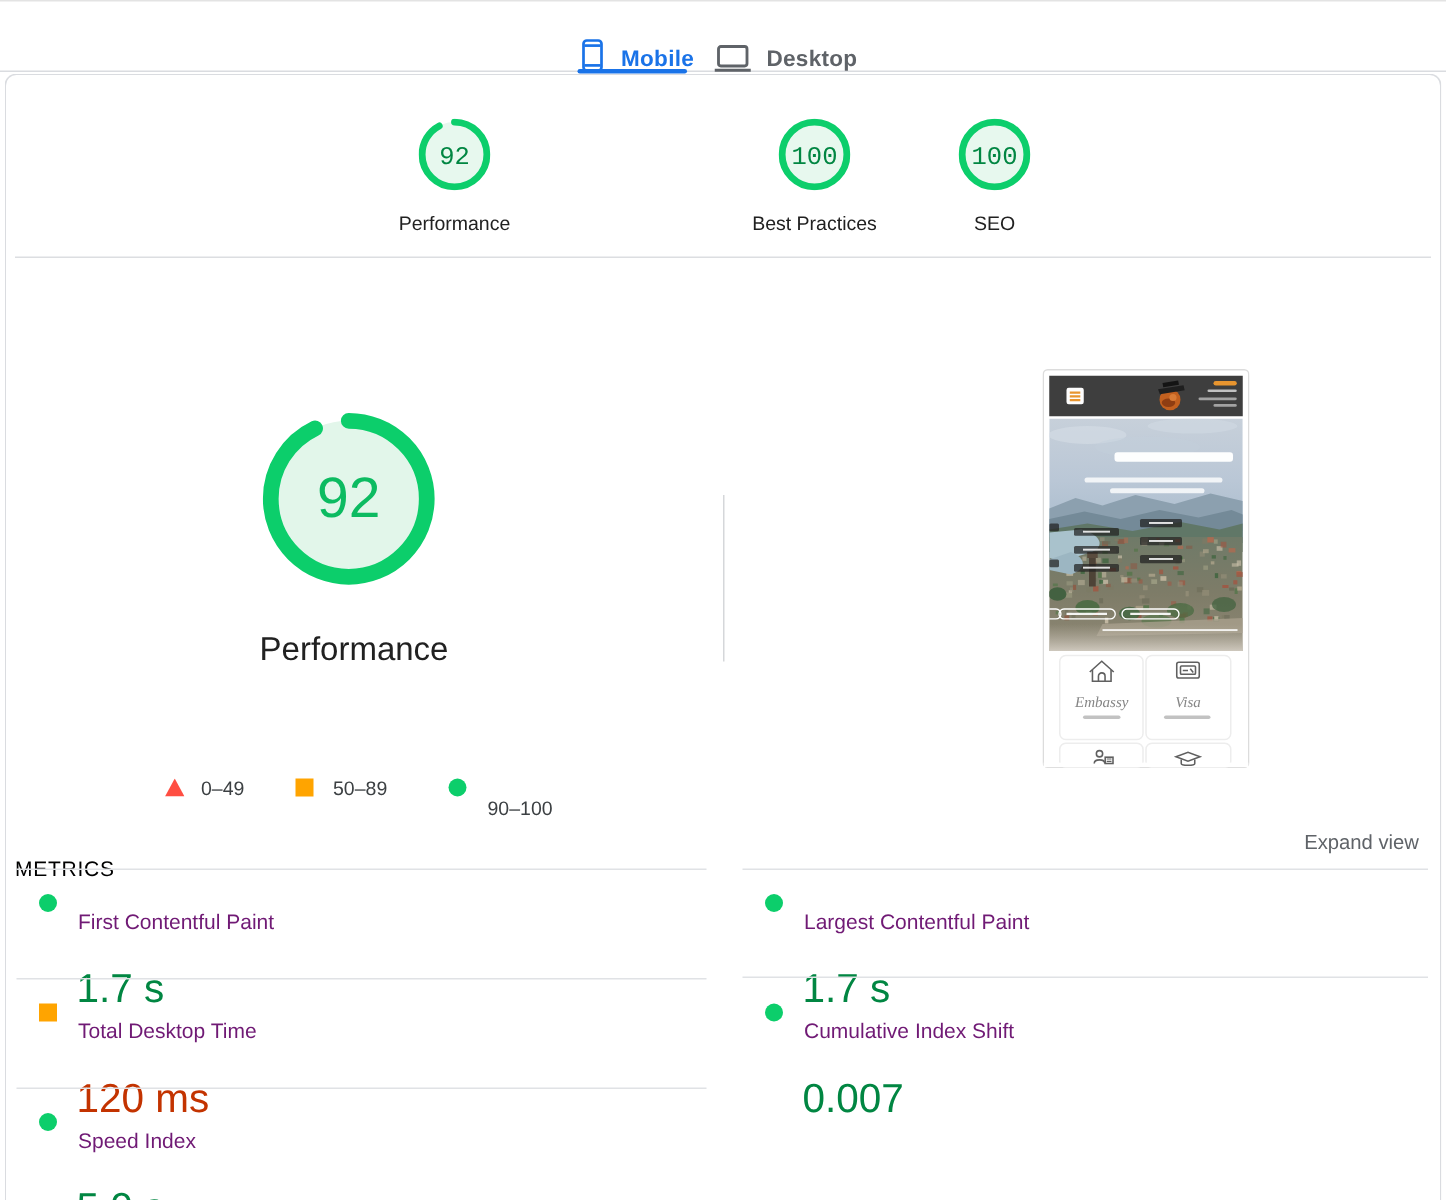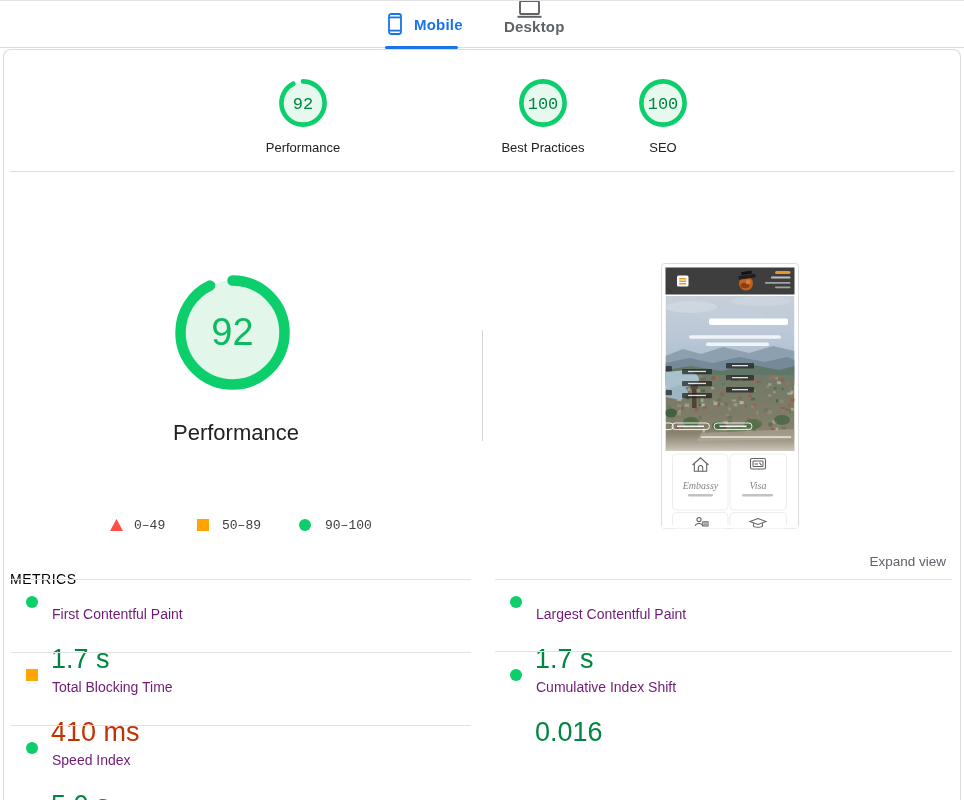--- a/index.html
+++ b/index.html
@@ -2,42 +2,42 @@
 <html><head>
 <meta charset="utf-8">
 <style>
   * { margin:0; padding:0; box-sizing:border-box; }
   html,body { width:964px; height:800px; background:#fff; overflow:hidden;
     font-family:"Liberation Sans", sans-serif; }
   .abs { position:absolute; }
   
   .tabbar { position:absolute; left:0; top:0; width:964px; height:48px;
     border-bottom:1px solid #dadce0; background:#fff; }
-  .tab { position:absolute; top:0; height:48px; display:flex; align-items:center; }
+  .tab { position:absolute; top:0; height:48px; display:flex; align-items:flex-end; }
   .topline { position:absolute; left:0; top:0; width:964px; height:1px; background:#e3e3e3; }
   .tab-underline { position:absolute; left:385px; top:45.5px; width:73px; height:3.5px;
     background:#1a73e8; border-radius:3px; }
   .tablabel-m { color:#1a73e8; font-size:15px; font-weight:bold; letter-spacing:.2px;}
   .tablabel-d { color:#5f6368; font-size:15px; font-weight:bold; letter-spacing:.2px;}
   
   .card { position:absolute; left:3px; top:49px; width:958px; height:760px;
     border:1px solid #dadce0; border-bottom:none; border-radius:8px 8px 0 0; background:#fff; }
   .gaugesep { position:absolute; left:6px; top:121px; width:944px; height:1px; background:#dcdee1;}
   
   .g-item { position:absolute; width:120px; text-align:center; top:29px; }
   .g-label { margin-top:9px; font-size:13px; color:#212121; }
   
   .vsep { position:absolute; left:477.5px; top:280px; width:1px; height:111px; background:#d5d7da; }
   .perf-head { position:absolute; left:0px; top:370px; width:464px; text-align:center;
     font-size:22px; color:#212121; }
   .perf-desc { position:absolute; left:2px; top:407px; width:460px; text-align:center;
     font-size:12.1px; line-height:19px; color:#3c4043; }
   .perf-desc a { color:#1a73e8; text-decoration:none; }
   .legend { position:absolute; top:466px; left:0; width:464px; height:20px; }
-  .legend span.txt { font-size:13px; color:#3c4043;font-family:Liberation Mono, monospace; }
+  .legend span.txt { font-size:13px; color:#3c4043; }
   
   .m-hdr { position:absolute; left:6px; top:521px; font-size:14px; letter-spacing:0.5px; color:#000000; }
   .m-expand { position:absolute; right:14px; top:504px; font-size:13.5px; color:#5f6368; }
   .m-div { position:absolute; height:1px; background:#e0e2e5; }
   .m-item { position:absolute; }
   .m-ico { position:absolute; left:0; top:2px; width:12px; height:12px; }
   .m-ico.circ { border-radius:50%; background:#0cce6b; }
   .m-ico.sq   { background:#ffa400; }
   .m-name { position:absolute; left:26px; top:12px; font-size:14px; color:#701a75; white-space:nowrap;text-align:center; }
   .m-val  { position:absolute; left:25px; top:4px; font-size:27px; white-space:nowrap;margin-top:46px; }
@@ -49,21 +49,21 @@
 
 <div class="tabbar">
   <div class="tab" style="left:388px;">
     <svg width="14" height="22" viewBox="0 0 14 22" fill="none" stroke="#1a73e8" stroke-width="1.8">
       <rect x="1" y="1" width="12" height="20" rx="2.2"></rect>
       <line x1="1.6" y1="4.4" x2="12.4" y2="4.4"></line>
       <line x1="1.6" y1="17.6" x2="12.4" y2="17.6"></line>
     </svg>
     <span class="tablabel-m" style="margin-left:12px;">Mobile</span>
   </div>
-  <div class="tab" style="left:494px;flex-direction:column;">
+  <div class="tab" style="left:476px;">
     <svg width="25" height="18" viewBox="0 0 25 18" fill="none" stroke="#5f6368" stroke-width="1.9">
       <rect x="3" y="1" width="19" height="13" rx="1.6"></rect>
       <line x1="0.5" y1="16.8" x2="24.5" y2="16.8" stroke-width="2"></line>
     </svg>
     <span class="tablabel-d" style="margin-left:10px;">Desktop</span>
   </div>
   <div class="tab-underline"></div>
   <div class="topline"></div>
 </div>
 
@@ -104,24 +104,24 @@
   <div class="perf-head">Performance</div>
 
   <div class="legend">
     <svg class="abs" style="left:106px;top:3px;" width="13" height="12" viewBox="0 0 13 12">
       <path d="M6.5 0 L13 12 L0 12 Z" fill="#ff4e42"></path>
     </svg>
     <span class="txt abs" style="left:130px;top:2px;">0–49</span>
     <div class="abs" style="left:193px;top:3px;width:12px;height:12px;background:#ffa400;"></div>
     <span class="txt abs" style="left:218px;top:2px;">50–89</span>
     <div class="abs" style="left:295px;top:3px;width:12px;height:12px;background:#0cce6b;border-radius:50%;"></div>
-    <span class="txt abs" style="left:321px;top:2px;">90–100</span>
-  </div>
-
-  <div class="abs" style="left:657px; top:196px;margin-top:17px;">
+    <span class="txt abs" style="left:321px;top:15px;">90–100</span>
+  </div>
+
+  <div class="abs" style="left:691px; top:196px;">
     <svg width="138" height="266" viewBox="0 0 138 266">
       <defs>
         <linearGradient id="sky" x1="0" y1="0" x2="0" y2="1">
           <stop offset="0" stop-color="#c7d0da"></stop>
           <stop offset="0.55" stop-color="#bac7d6"></stop>
           <stop offset="1" stop-color="#aabdcd"></stop>
         </linearGradient>
         <linearGradient id="citybase" x1="0" y1="0" x2="0" y2="1">
           <stop offset="0" stop-color="#6f7a68"></stop>
           <stop offset="0.5" stop-color="#7e7c68"></stop>
@@ -394,27 +394,27 @@
   <div class="m-item" style="left:506px; top:544px;">
     <div class="m-ico circ"></div>
       <div class="m-name">Largest Contentful Paint</div>
     <div class="m-val green">1.7 s</div>
   </div>
   <div class="m-div" style="left:7px; top:602px; width:460px;"></div>
   <div class="m-div" style="left:491px; top:601px; width:457px;"></div>
 
   <div class="m-item" style="left:22px; top:617px;">
     <div class="m-ico sq"></div>
-      <div class="m-name">Total Blocking Time</div>
-    <div class="m-val orange">410 ms</div>
+      <div class="m-name">Total Desktop Time</div>
+    <div class="m-val orange">120 ms</div>
   </div>
   <div class="m-item" style="left:506px; top:617px;">
     <div class="m-ico circ"></div>
       <div class="m-name">Cumulative Index Shift</div>
-    <div class="m-val green">0.016</div>
+    <div class="m-val green">0.007</div>
   </div>
   <div class="m-div" style="left:7px; top:675px; width:460px;"></div>
 
   <div class="m-item" style="left:22px; top:690px;">
     <div class="m-ico circ"></div>
       <div class="m-name">Speed Index</div>
     <div class="m-val green">5.0 s</div>
   </div>
 </div>
 

